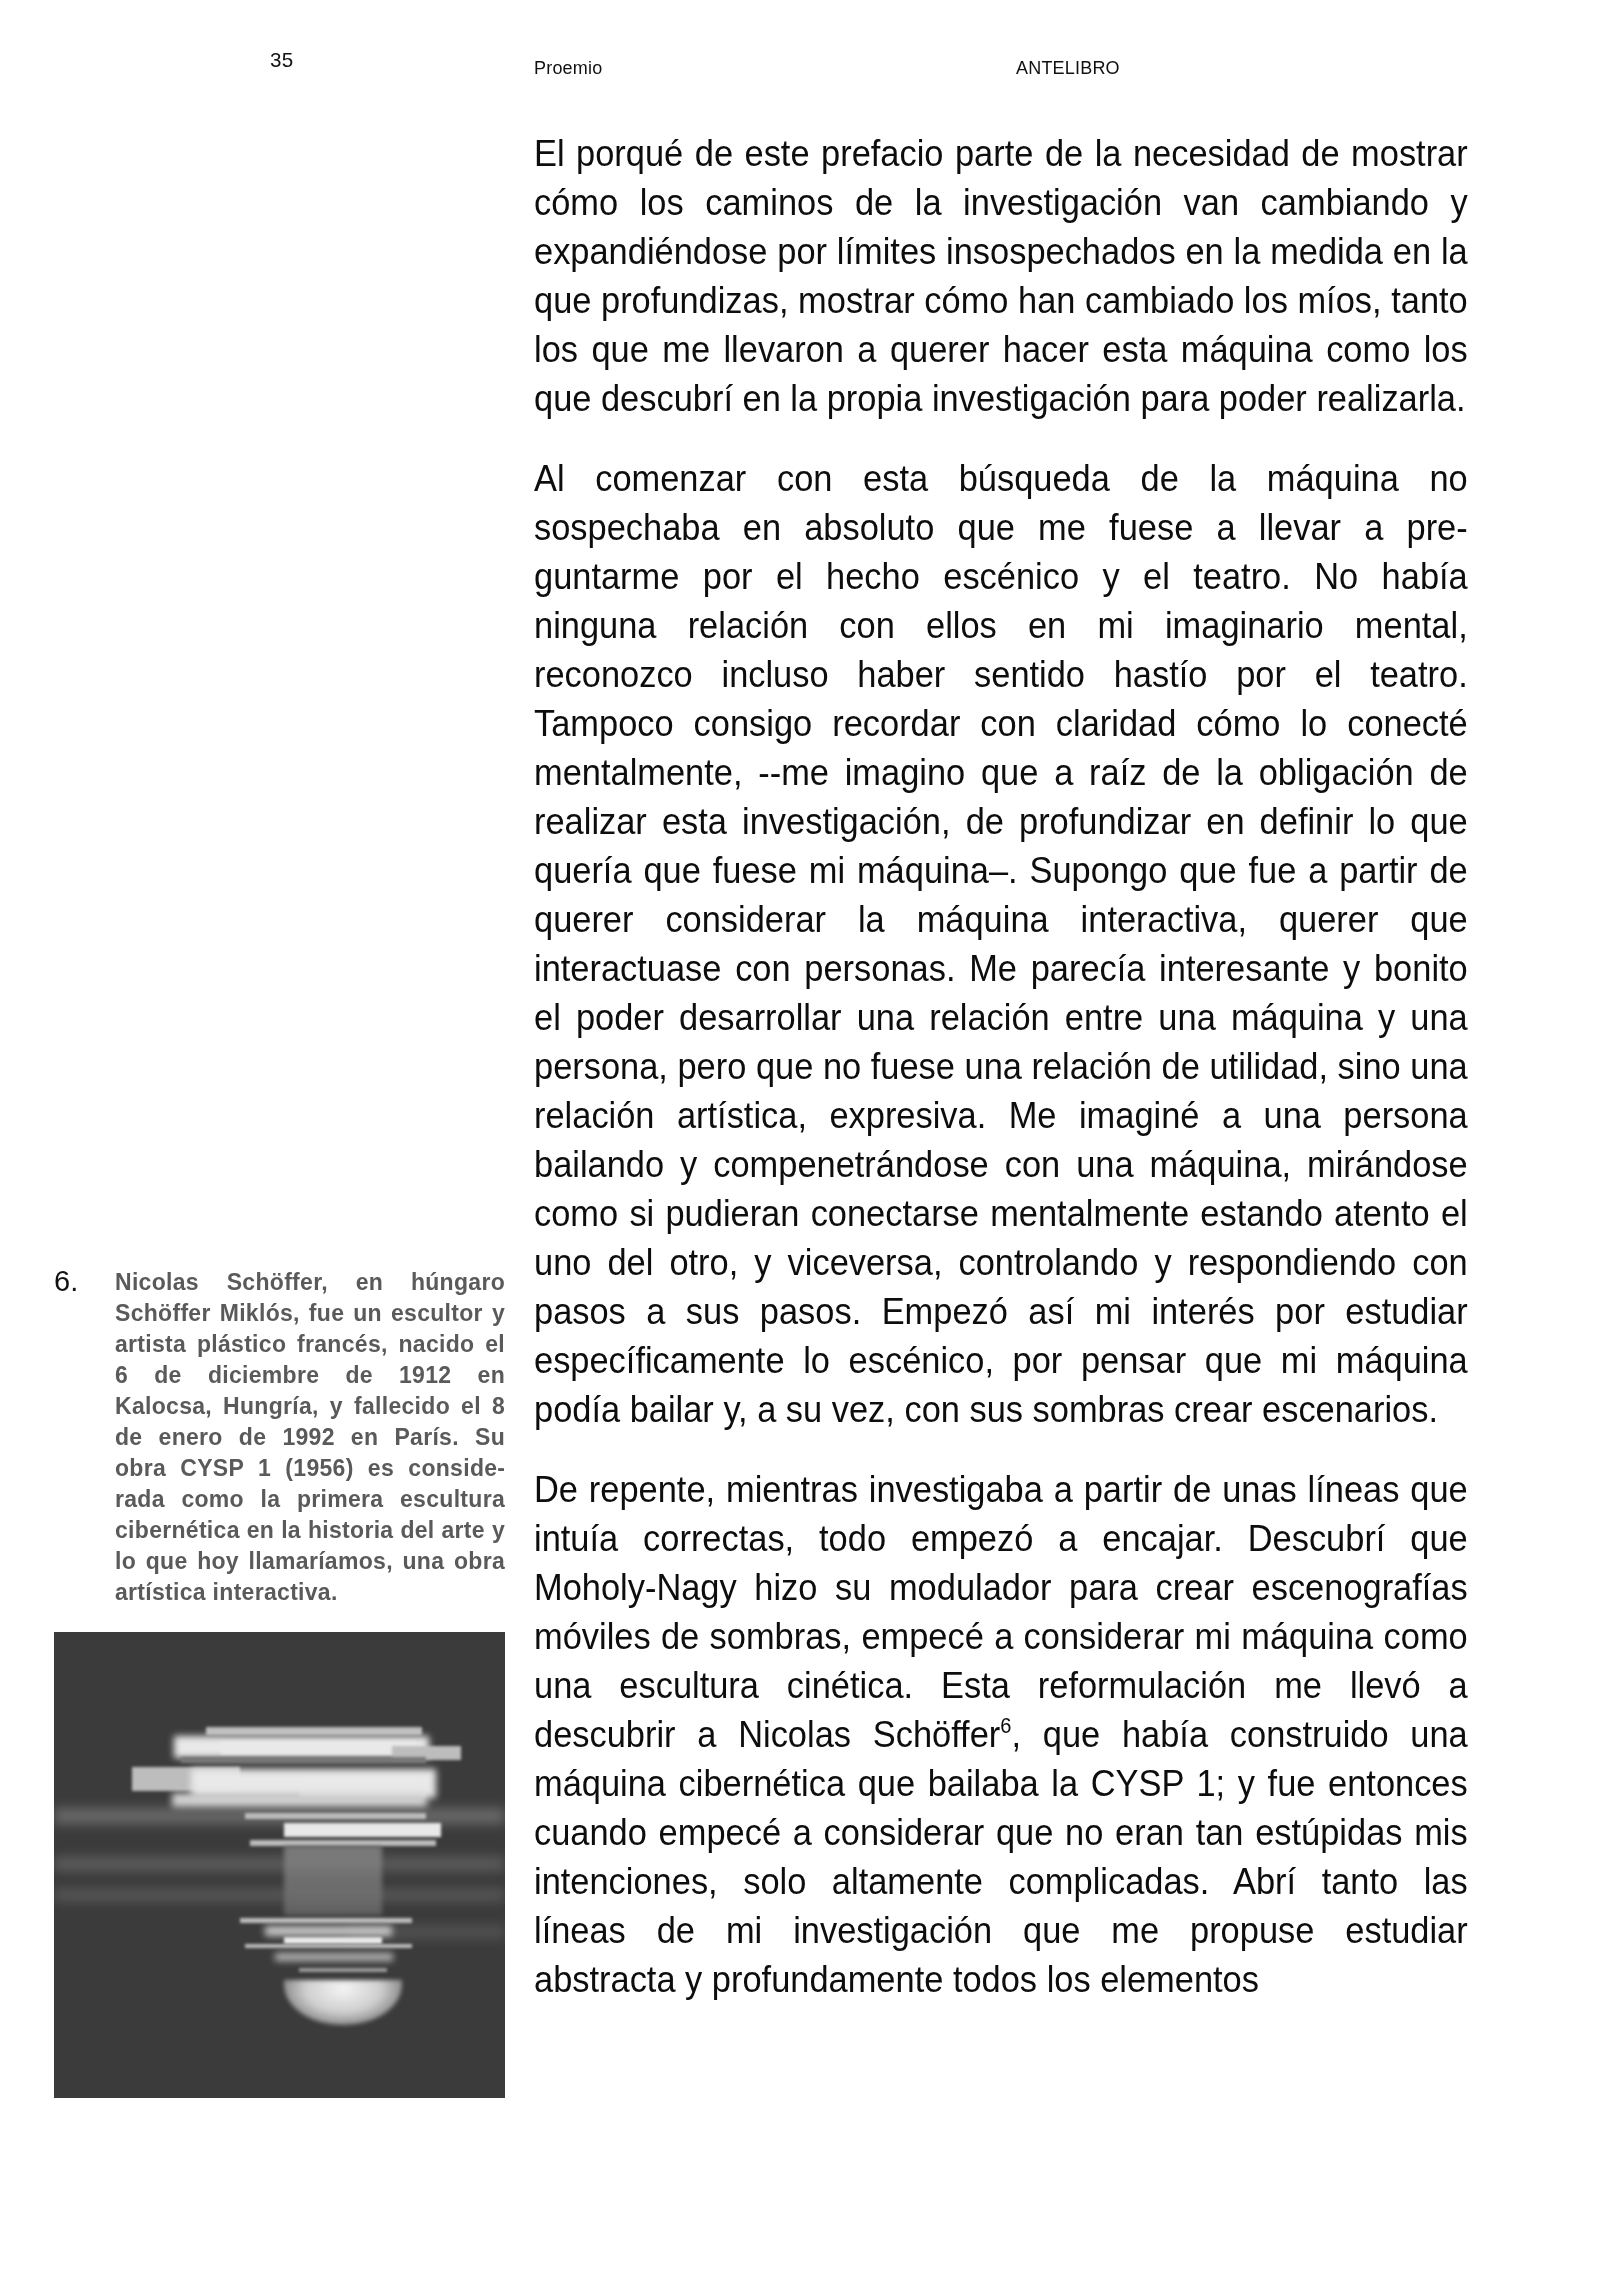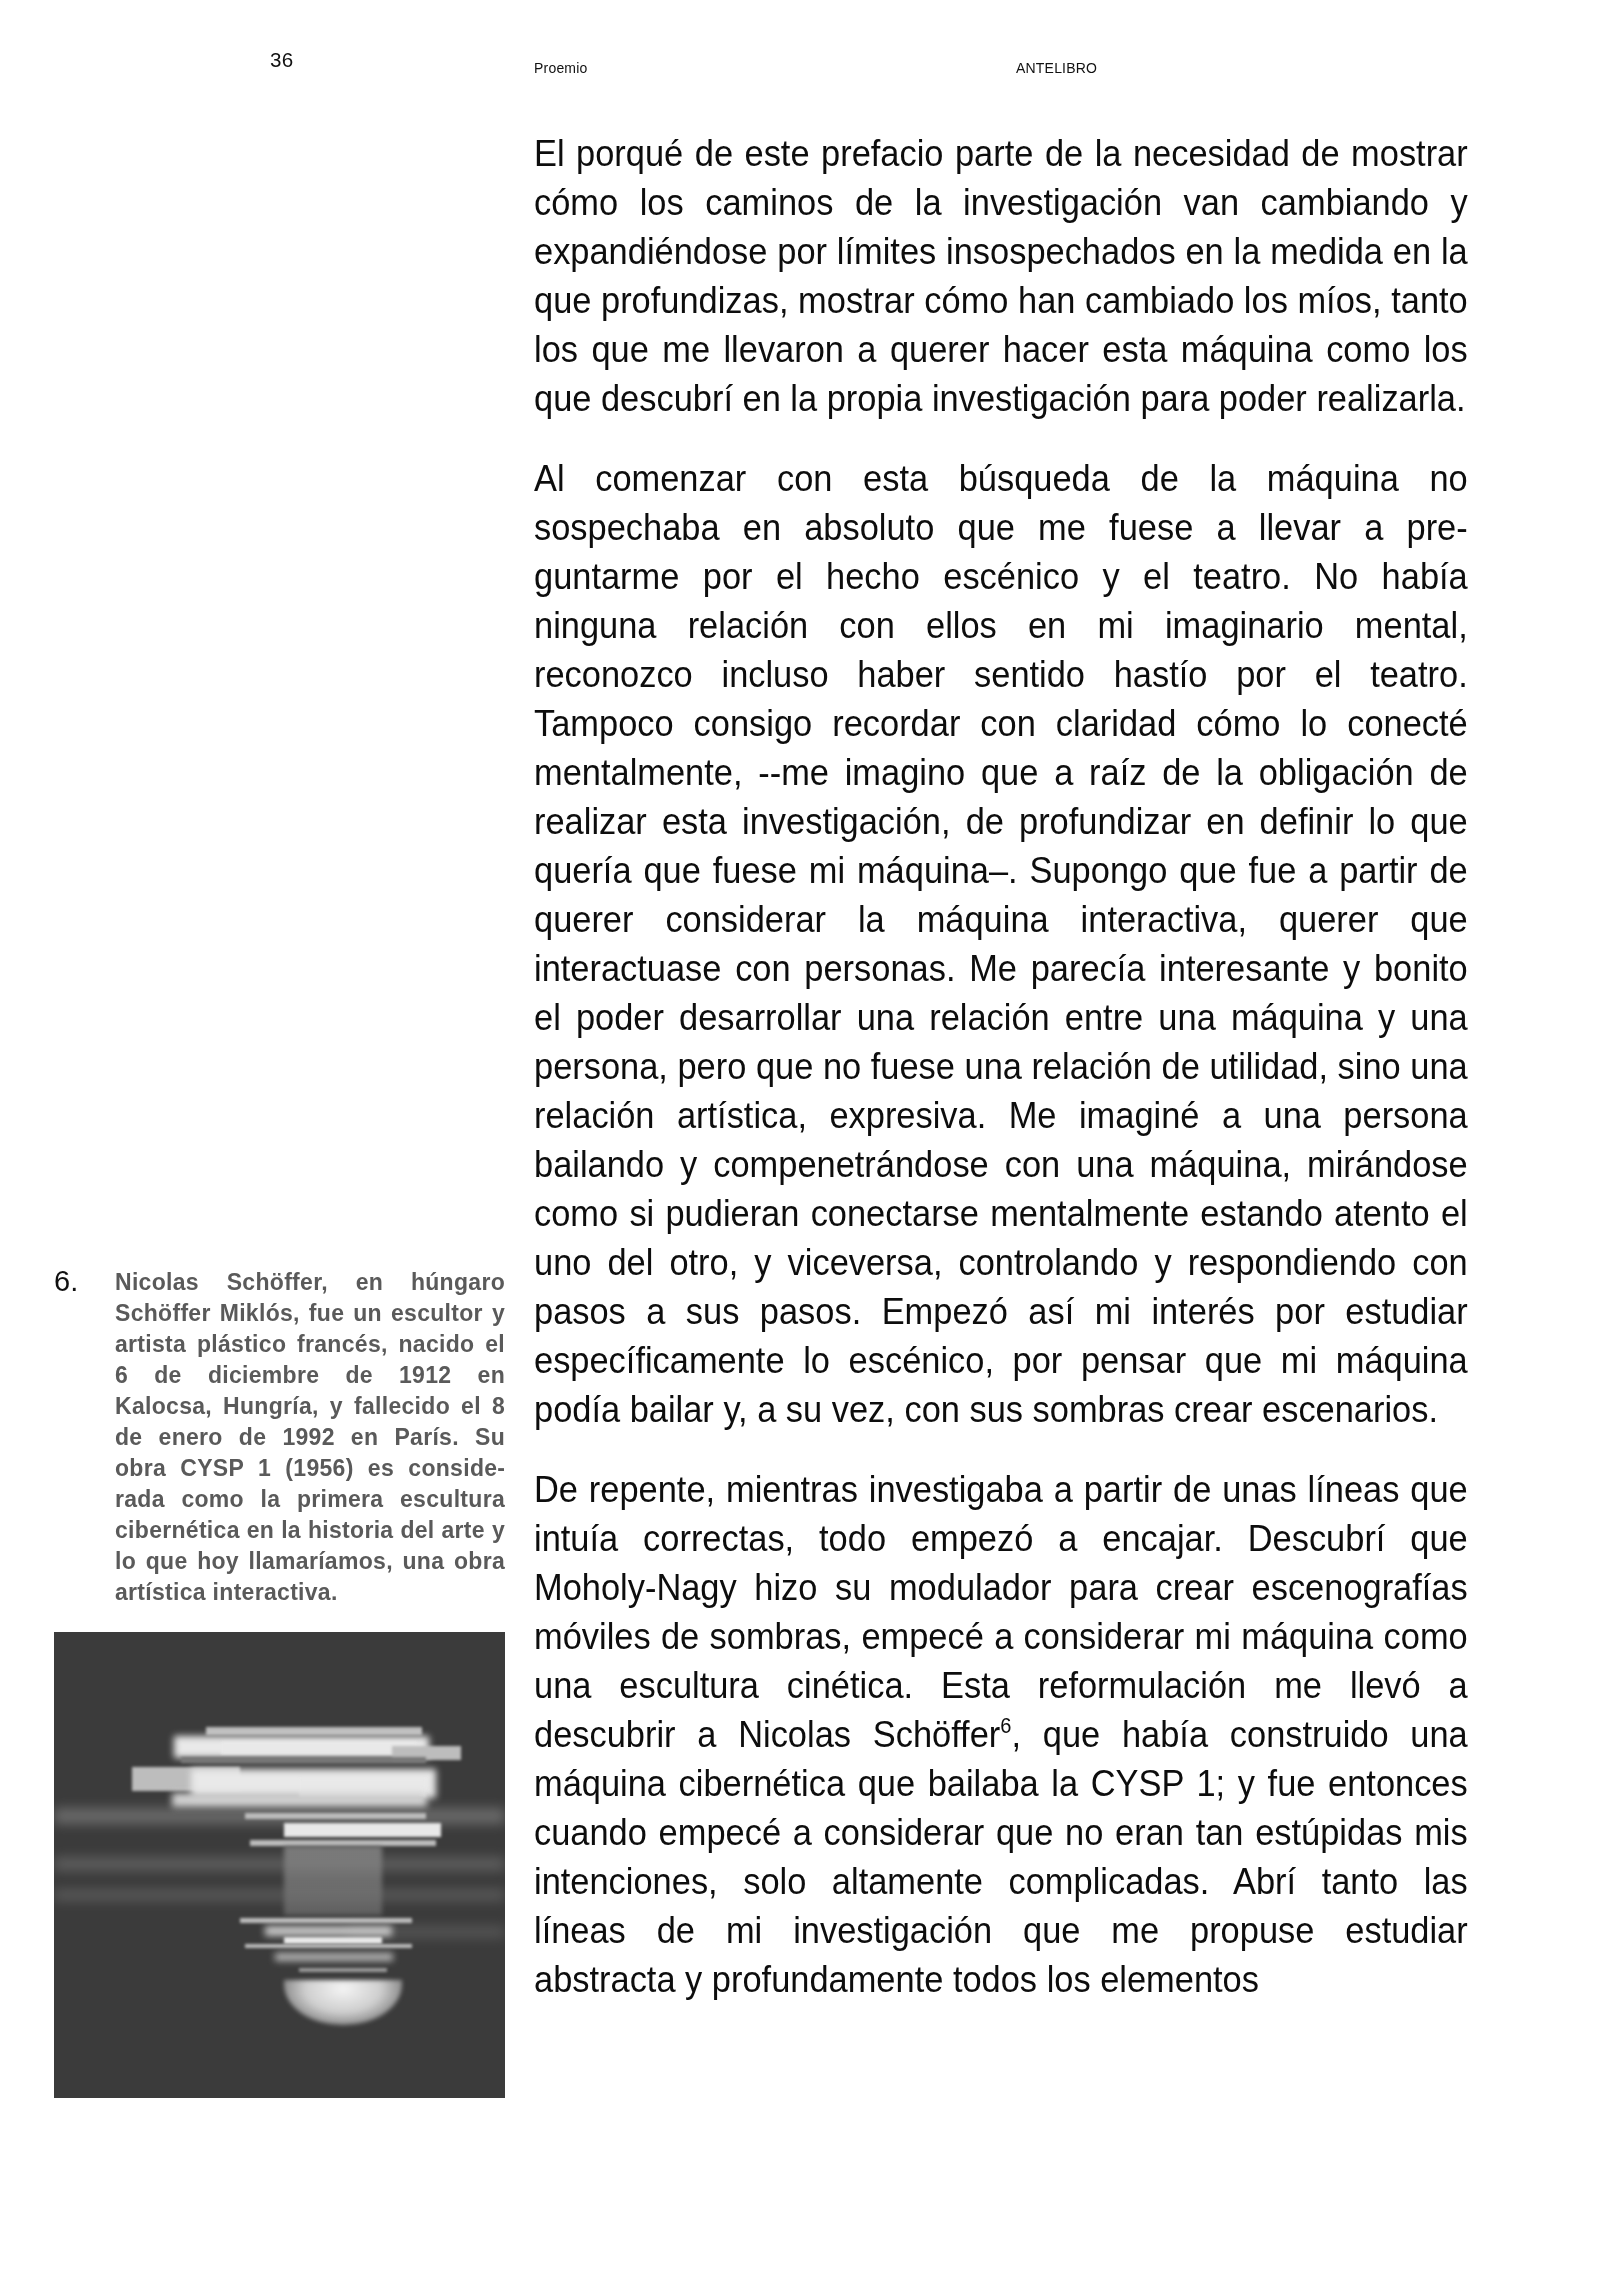--- a/index.html
+++ b/index.html
@@ -11,21 +11,21 @@
       width: 1621px;
       height: 2293px;
       position: relative;
       overflow: hidden;
       font-family: "Liberation Sans", "DejaVu Sans", sans-serif;
       color: #111111;
     }
     .running-head {
       position: absolute;
       top: 53px;
-      font-size: 14px;
+      font-size: 18px;
       line-height: 23.5px;
       color: #111;
       letter-spacing: 0.2px;
     }
     .page-number { left: 270px; top: 48px; font-size: 20.6px; }
     .section-label { left: 534px; top: 57px; }
     .book-label { left: 1016px; top: 57px; }
 
     .main-column {
       position: absolute;
@@ -111,21 +111,21 @@
     .photo .column {
       position: absolute;
       background: linear-gradient(to bottom, #8a8a8a, #6a6a6a);
       filter: blur(2.9px);
       opacity: 0.8;
     }
   </style>
 </head>
 <body>
 
-<div class="running-head page-number">36</div>
+<div class="running-head page-number">35</div>
 <div class="running-head section-label">Proemio</div>
 <div class="running-head book-label">ANTELIBRO</div>
 
 <div class="main-column">
   <p>El porqué de este prefacio parte de la necesidad de mostrar cómo los caminos de la investigación van cambiando y expandiéndose por límites insospecha­dos en la medida en la que profundizas, mostrar cómo han cambiado los míos, tanto los que me llevaron a querer hacer esta máquina como los que descubrí en la propia investigación para poder realizarla.</p>
   <p>Al comenzar con esta búsqueda de la máquina no sospechaba en absoluto que me fuese a llevar a pre­guntarme por el hecho escénico y el teatro. No había ninguna relación con ellos en mi imaginario mental, reconozco incluso haber sentido hastío por el teatro. Tampoco consigo recordar con claridad cómo lo conecté mentalmente, --me imagino que a raíz de la obligación de realizar esta investigación, de profundi­zar en definir lo que quería que fuese mi máquina–. Supongo que fue a partir de querer considerar la máquina interactiva, querer que interactuase con personas. Me parecía interesante y bonito el poder desarrollar una relación entre una máquina y una persona, pero que no fuese una relación de utilidad, sino una relación artística, expresiva. Me imaginé a una persona bailando y compenetrándose con una máquina, mirándose como si pudieran conectarse mentalmente estando atento el uno del otro, y vice­versa, controlando y respondiendo con pasos a sus pasos. Empezó así mi interés por estudiar especí­ficamente lo escénico, por pensar que mi máquina podía bailar y, a su vez, con sus sombras crear esce­narios.</p>
   <p><span>De repente, mientras investigaba a partir de unas líneas que intuía correctas, todo empezó a encajar. Descubrí que Moholy-Nagy hizo su modulador para crear escenografías móviles de sombras, empecé a considerar mi máquina como una escultura cinética. Esta reformulación me llevó a descubrir a Nicolas Schöffer</span><sup>6</sup><span>, que había construido una máquina ciber­nética que bailaba la CYSP 1; y fue entonces cuando empecé a considerar que no eran tan estúpidas mis intenciones, solo altamente complicadas. Abrí tanto las líneas de mi investigación que me propuse estu­diar abstracta y profundamente todos los elementos</span></p>
 </div>
 
 <div class="footnote">

